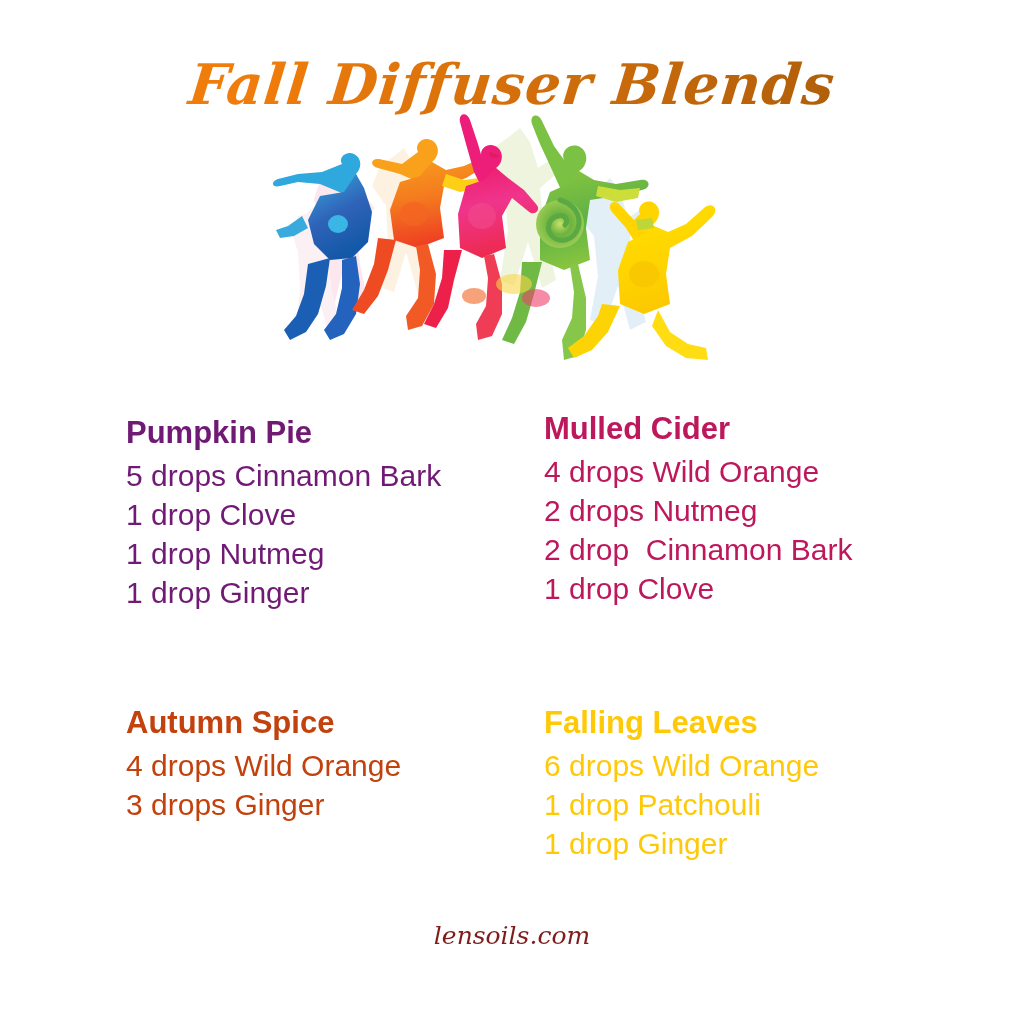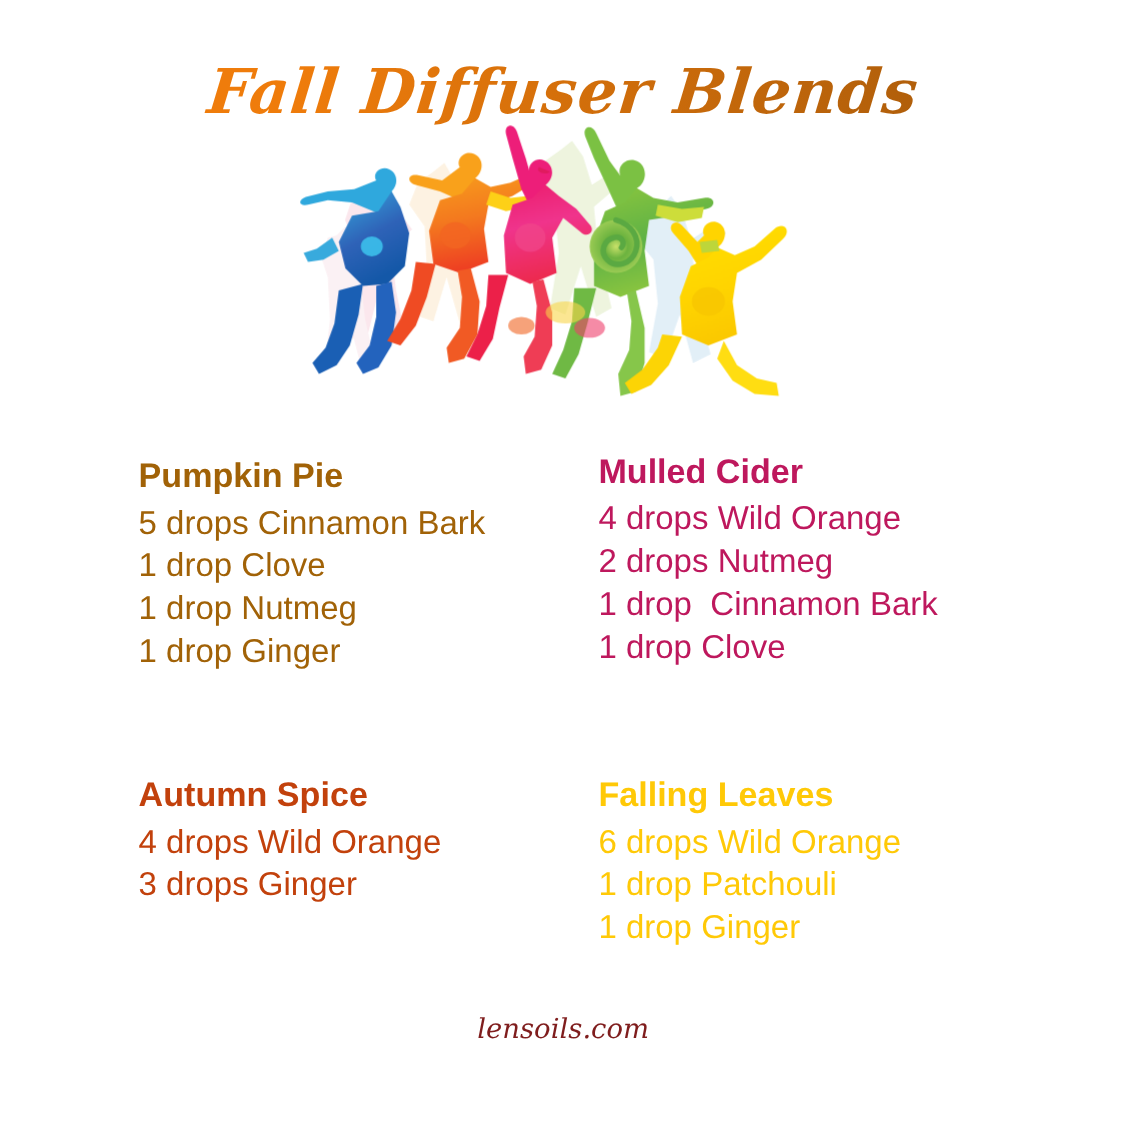--- a/index.html
+++ b/index.html
@@ -244,33 +244,33 @@
     <g opacity="0.6">
       <ellipse cx="246" cy="176" rx="18" ry="10" fill="#f9d54a"></ellipse>
       <ellipse cx="268" cy="190" rx="14" ry="9" fill="#ef3e6b"></ellipse>
       <ellipse cx="206" cy="188" rx="12" ry="8" fill="#f16522"></ellipse>
     </g>
   </svg>
 </div>
 
 <div class="recipes">
 
-  <div class="recipe-card pos-tl" style="color: #a16207;">
+  <div class="recipe-card pos-tl" style="color: #701a75;">
     <div class="recipe-title">Pumpkin Pie</div>
     <div class="recipe-line">5 drops Cinnamon Bark</div>
     <div class="recipe-line">1 drop Clove</div>
     <div class="recipe-line">1 drop Nutmeg</div>
     <div class="recipe-line">1 drop Ginger</div>
   </div>
 
   <div class="recipe-card pos-tr" style="color: #be185d;">
     <div class="recipe-title">Mulled Cider</div>
     <div class="recipe-line">4 drops Wild Orange</div>
     <div class="recipe-line">2 drops Nutmeg</div>
-    <div class="recipe-line">1 drop  Cinnamon Bark</div>
+    <div class="recipe-line">2 drop  Cinnamon Bark</div>
     <div class="recipe-line">1 drop Clove</div>
   </div>
 
   <div class="recipe-card pos-bl" style="color: #c2410c;">
     <div class="recipe-title">Autumn Spice</div>
     <div class="recipe-line">4 drops Wild Orange</div>
     <div class="recipe-line">3 drops Ginger</div>
   </div>
 
   <div class="recipe-card pos-br" style="color: rgb(255, 201, 7);">

